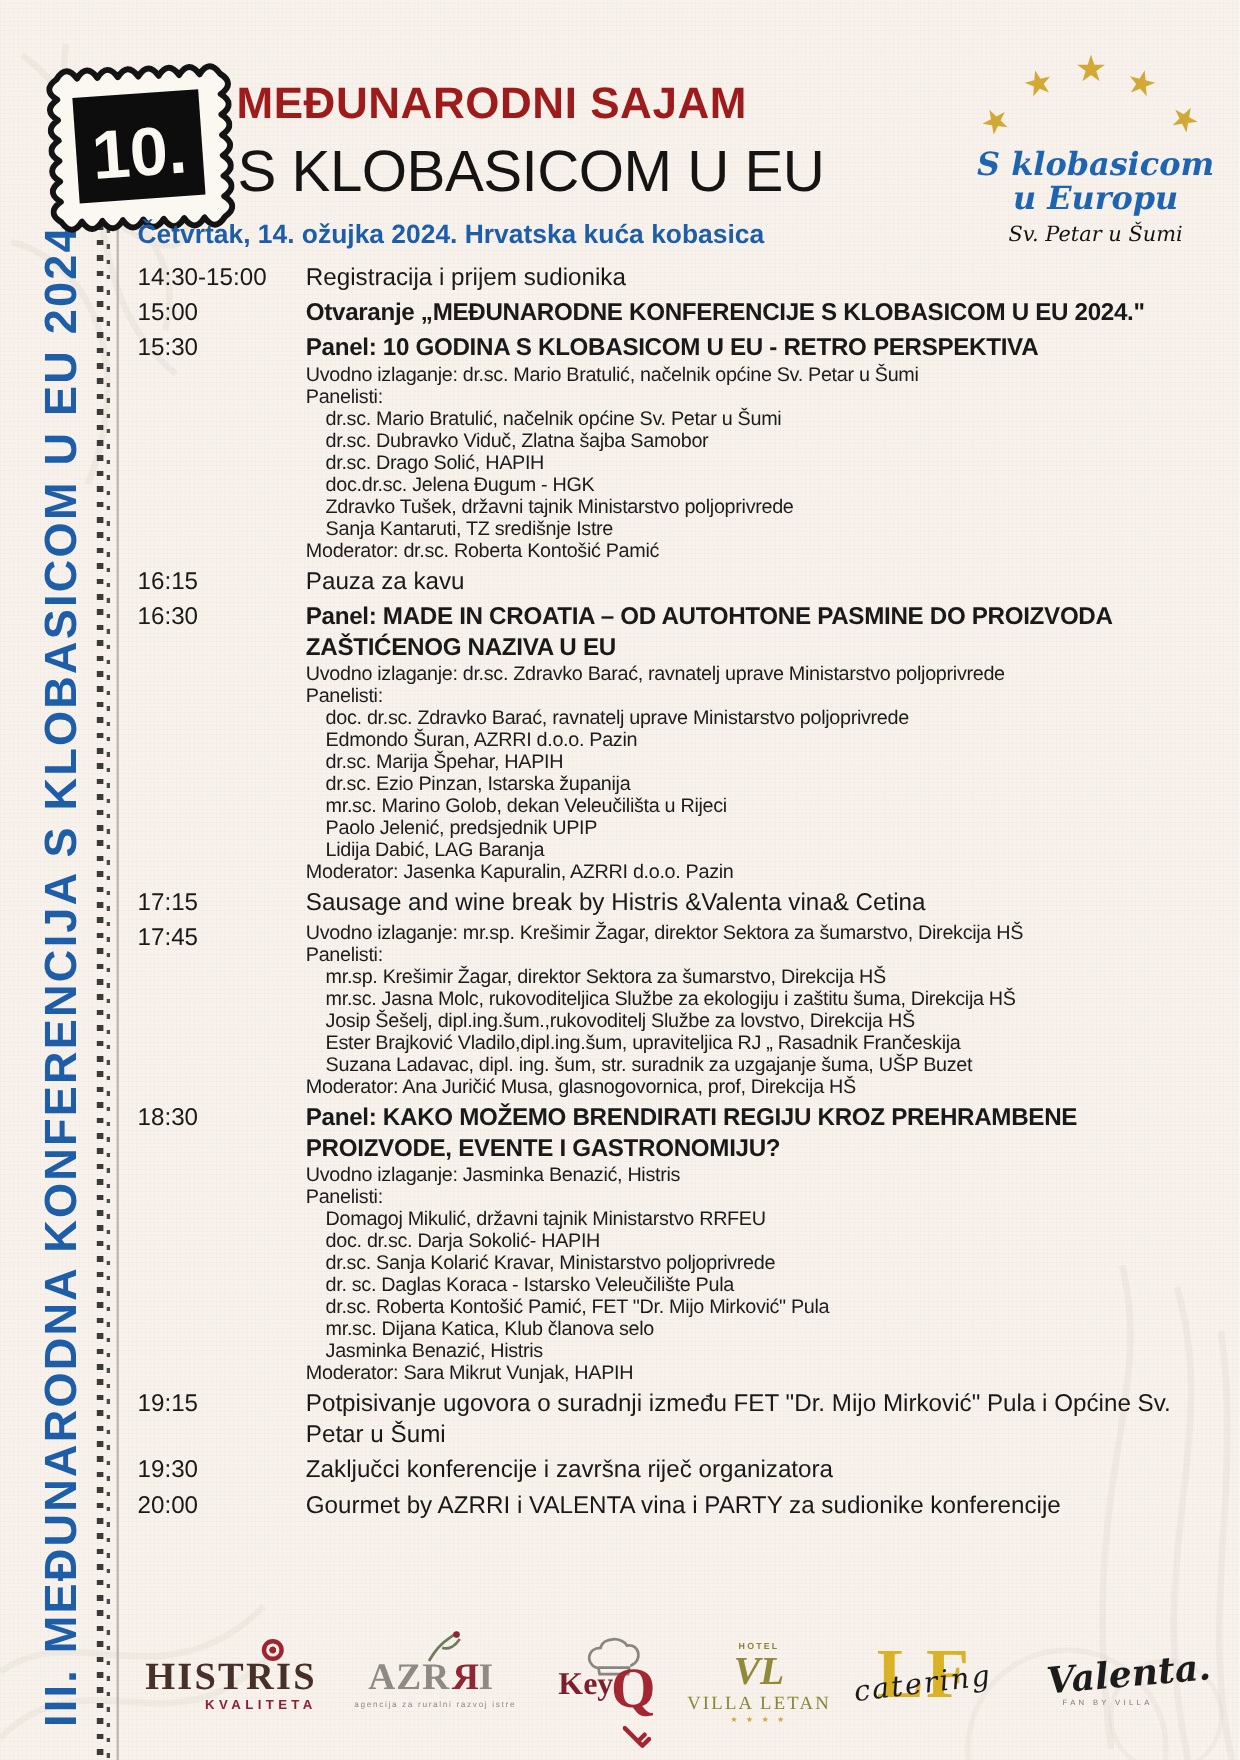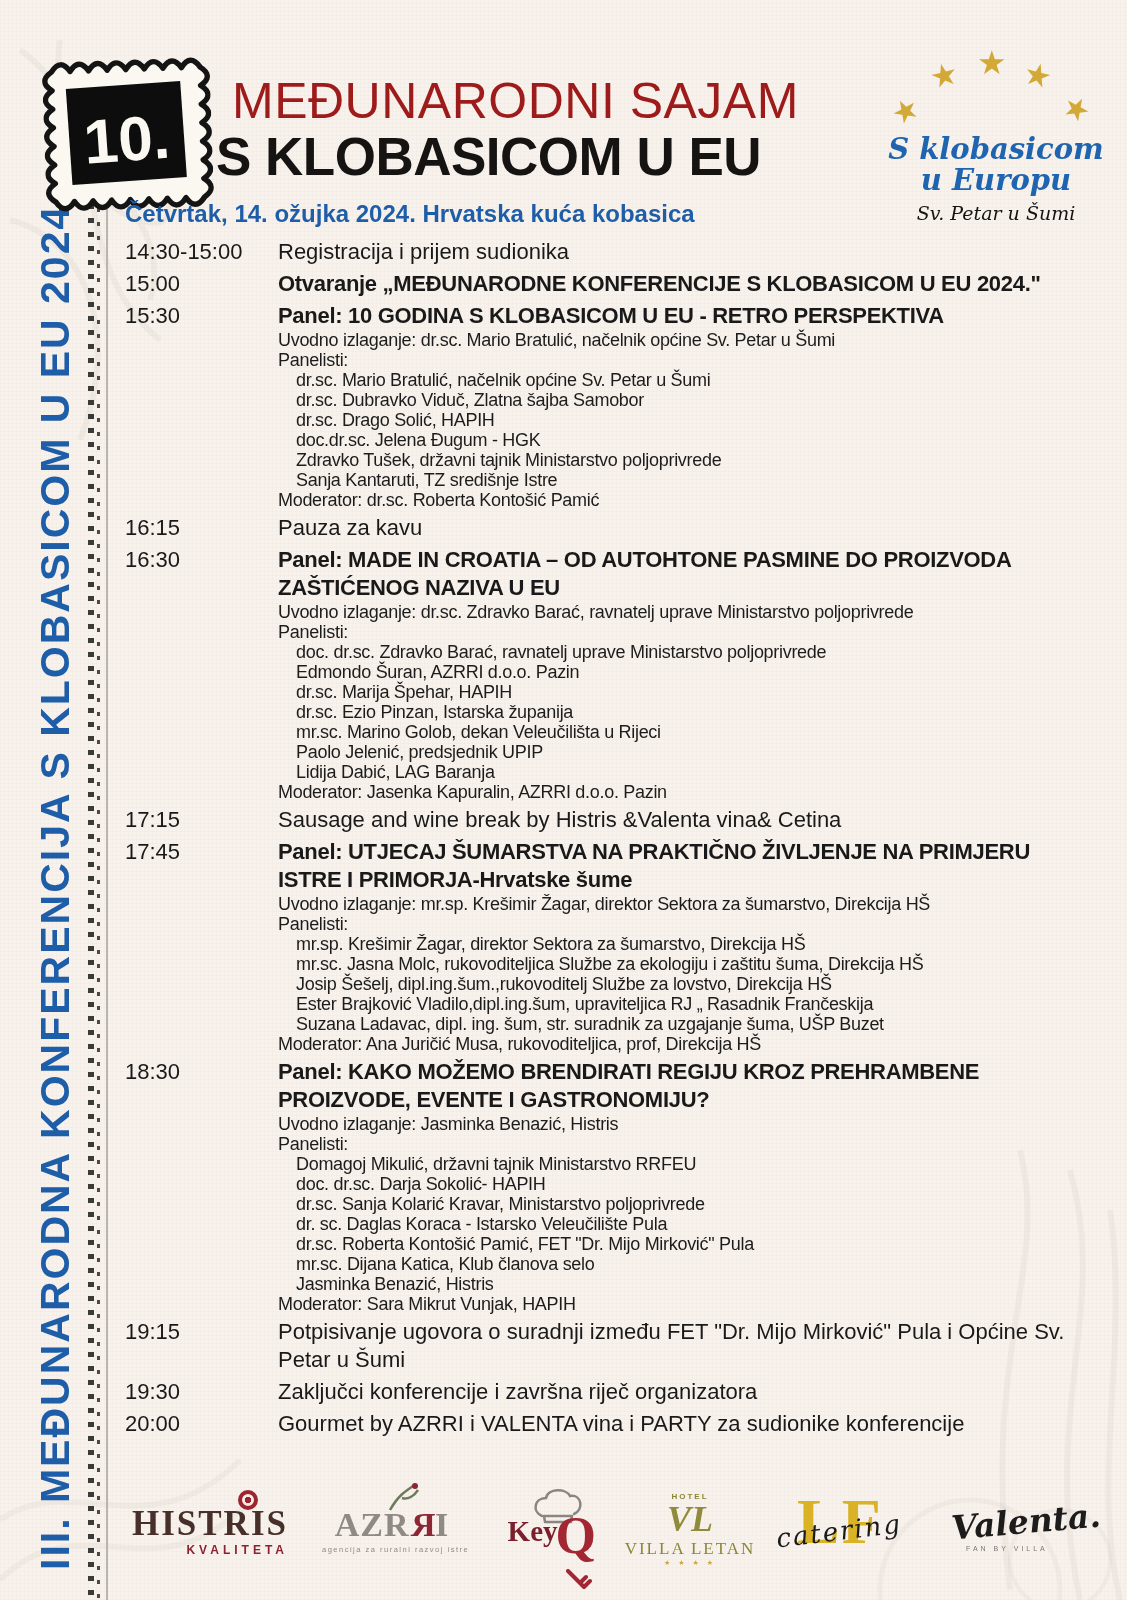--- a/index.html
+++ b/index.html
@@ -19,22 +19,22 @@
     font-size:41px;font-weight:bold;color:#1e5ea9;letter-spacing:2px;white-space:nowrap;
   }
   .perf-dots{position:absolute;left:88px;top:204px;width:6px;height:1396px;
     background:repeating-linear-gradient(to bottom,#3a3a38 0 5px,transparent 5px 14px);}
   .perf-dots2{position:absolute;left:97px;top:208px;width:3px;height:1392px;
     background:repeating-linear-gradient(to bottom,#4a4a48 0 4px,transparent 4px 14px);}
   .vline{position:absolute;left:106px;top:204px;width:2px;height:1396px;background:#b9b4ae;}
   
   .stamp{position:absolute;left:44px;top:54px;transform:rotate(-2deg);}
   
-  .title-red{position:absolute;left:232px;top:72px;font-size:50px;font-weight:400;color:#9e1b1b;letter-spacing:.5px;}
-  .title-black{position:absolute;left:216px;top:126px;font-size:53px;font-weight:700;color:#151413;letter-spacing:-.5px;}
+  .title-red{position:absolute;left:215px;top:72px;font-size:40px;font-weight:700;color:#9e1b1b;letter-spacing:.5px;}
+  .title-black{position:absolute;left:216px;top:126px;font-size:53px;font-weight:400;color:#151413;letter-spacing:-.5px;}
   
   .eu-logo{position:absolute;left:878px;top:38px;width:236px;height:172px;text-align:center;}
   .star{position:absolute;color:#d2a937;font-size:34px;line-height:1;}
   .star::before{content:"★";}
   .star.s1{left:14px;top:58px;transform:rotate(-28deg);font-size:30px;}
   .star.s2{left:52px;top:22px;transform:rotate(-14deg);font-size:31px;}
   .star.s3{left:99px;top:8px;font-size:33px;}
   .star.s4{left:146px;top:22px;transform:rotate(14deg);font-size:31px;}
   .star.s5{left:185px;top:56px;transform:rotate(28deg);font-size:30px;}
   .eu-script{position:absolute;left:0;top:96px;width:100%;font-family:"DejaVu Serif",serif;font-style:italic;font-weight:bold;color:#1f64b0;font-size:29px;line-height:1.08;}
@@ -186,29 +186,28 @@
       </div>
       <div class="event">
         <div class="time">17:15</div>
         <div class="content">
           <div class="event-title">Sausage and wine break by Histris &amp;Valenta vina&amp; Cetina</div>
         </div>
       </div>
       <div class="event">
         <div class="time">17:45</div>
         <div class="content">
-          <div class="event-title bold">Panel: UTJECAJ ŠUMARSTVA NA PRAKTIČNO ŽIVLJENJE NA PRIMJERU ISTRE I PRIMORJA-Hrvatske šume</div>
           <div class="detail">Uvodno izlaganje: mr.sp. Krešimir Žagar, direktor Sektora za šumarstvo, Direkcija HŠ</div>
           <div class="detail">Panelisti:</div>
           <div class="detail indent">mr.sp. Krešimir Žagar, direktor Sektora za šumarstvo, Direkcija HŠ</div>
           <div class="detail indent">mr.sc. Jasna Molc, rukovoditeljica Službe za ekologiju i zaštitu šuma, Direkcija HŠ</div>
           <div class="detail indent">Josip Šešelj, dipl.ing.šum.,rukovoditelj Službe za lovstvo, Direkcija HŠ</div>
           <div class="detail indent">Ester Brajković Vladilo,dipl.ing.šum, upraviteljica RJ „ Rasadnik Frančeskija</div>
           <div class="detail indent">Suzana Ladavac, dipl. ing. šum, str. suradnik za uzgajanje šuma, UŠP Buzet</div>
-          <div class="detail">Moderator: Ana Juričić Musa, rukovoditeljica, prof, Direkcija HŠ</div>
+          <div class="detail">Moderator: Ana Juričić Musa, glasnogovornica, prof, Direkcija HŠ</div>
         </div>
       </div>
       <div class="event">
         <div class="time">18:30</div>
         <div class="content">
           <div class="event-title bold">Panel: KAKO MOŽEMO BRENDIRATI REGIJU KROZ PREHRAMBENE PROIZVODE, EVENTE I GASTRONOMIJU?</div>
           <div class="detail">Uvodno izlaganje: Jasminka Benazić, Histris</div>
           <div class="detail">Panelisti:</div>
           <div class="detail indent">Domagoj Mikulić, državni tajnik Ministarstvo RRFEU</div>
           <div class="detail indent">doc. dr.sc. Darja Sokolić- HAPIH</div>

